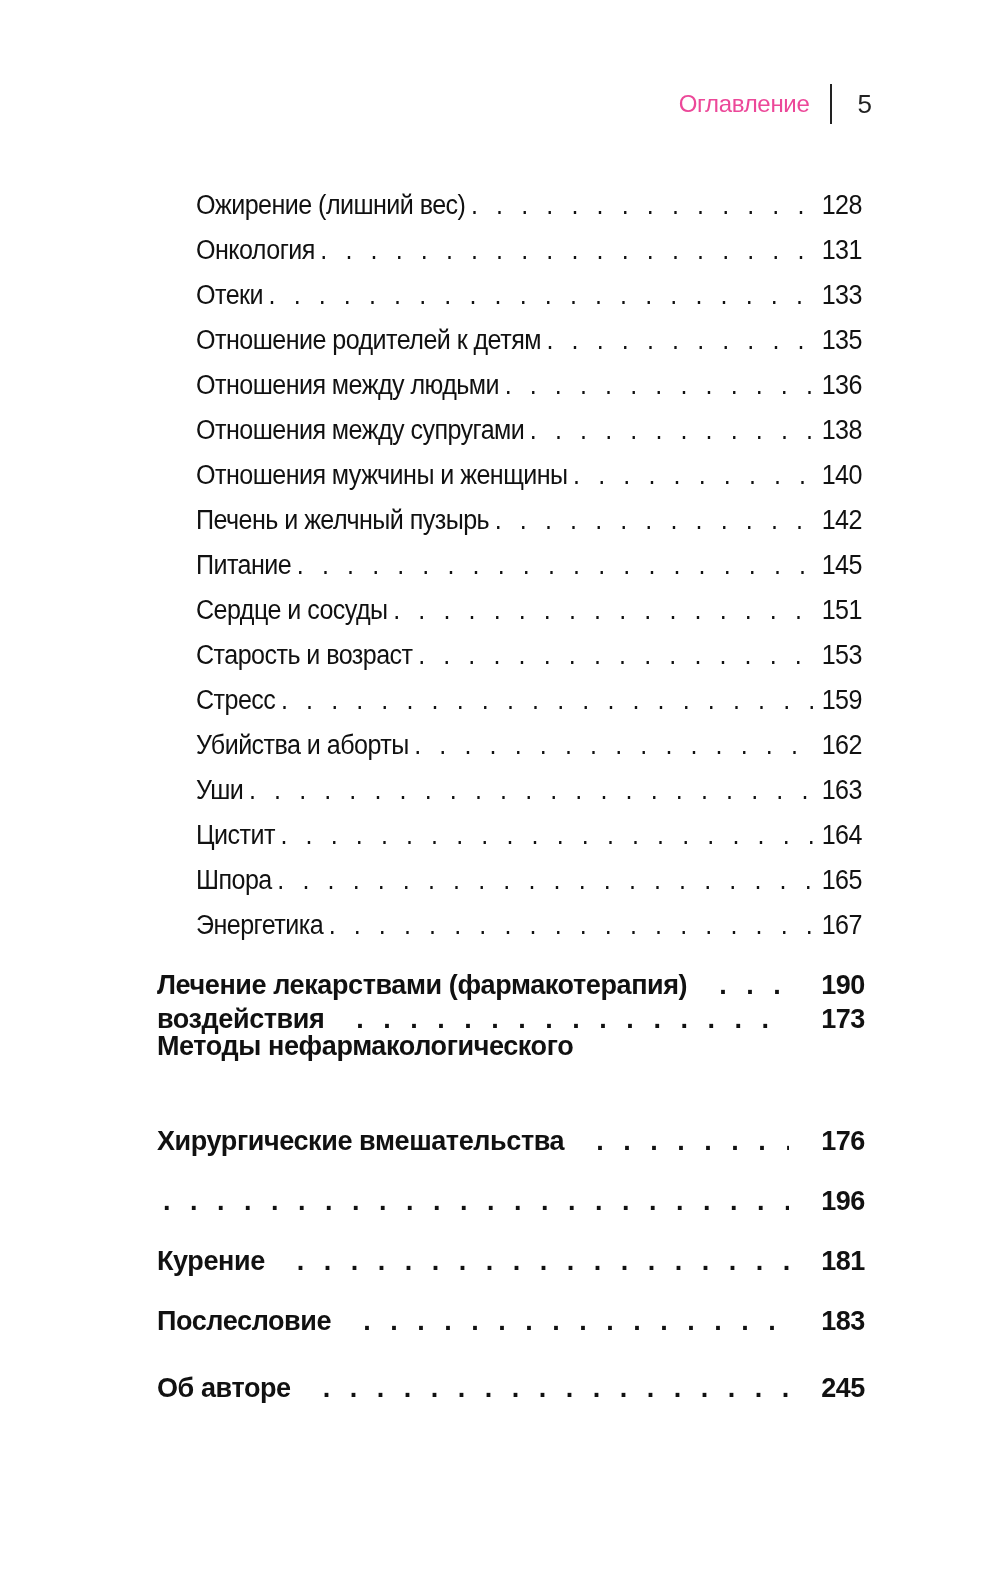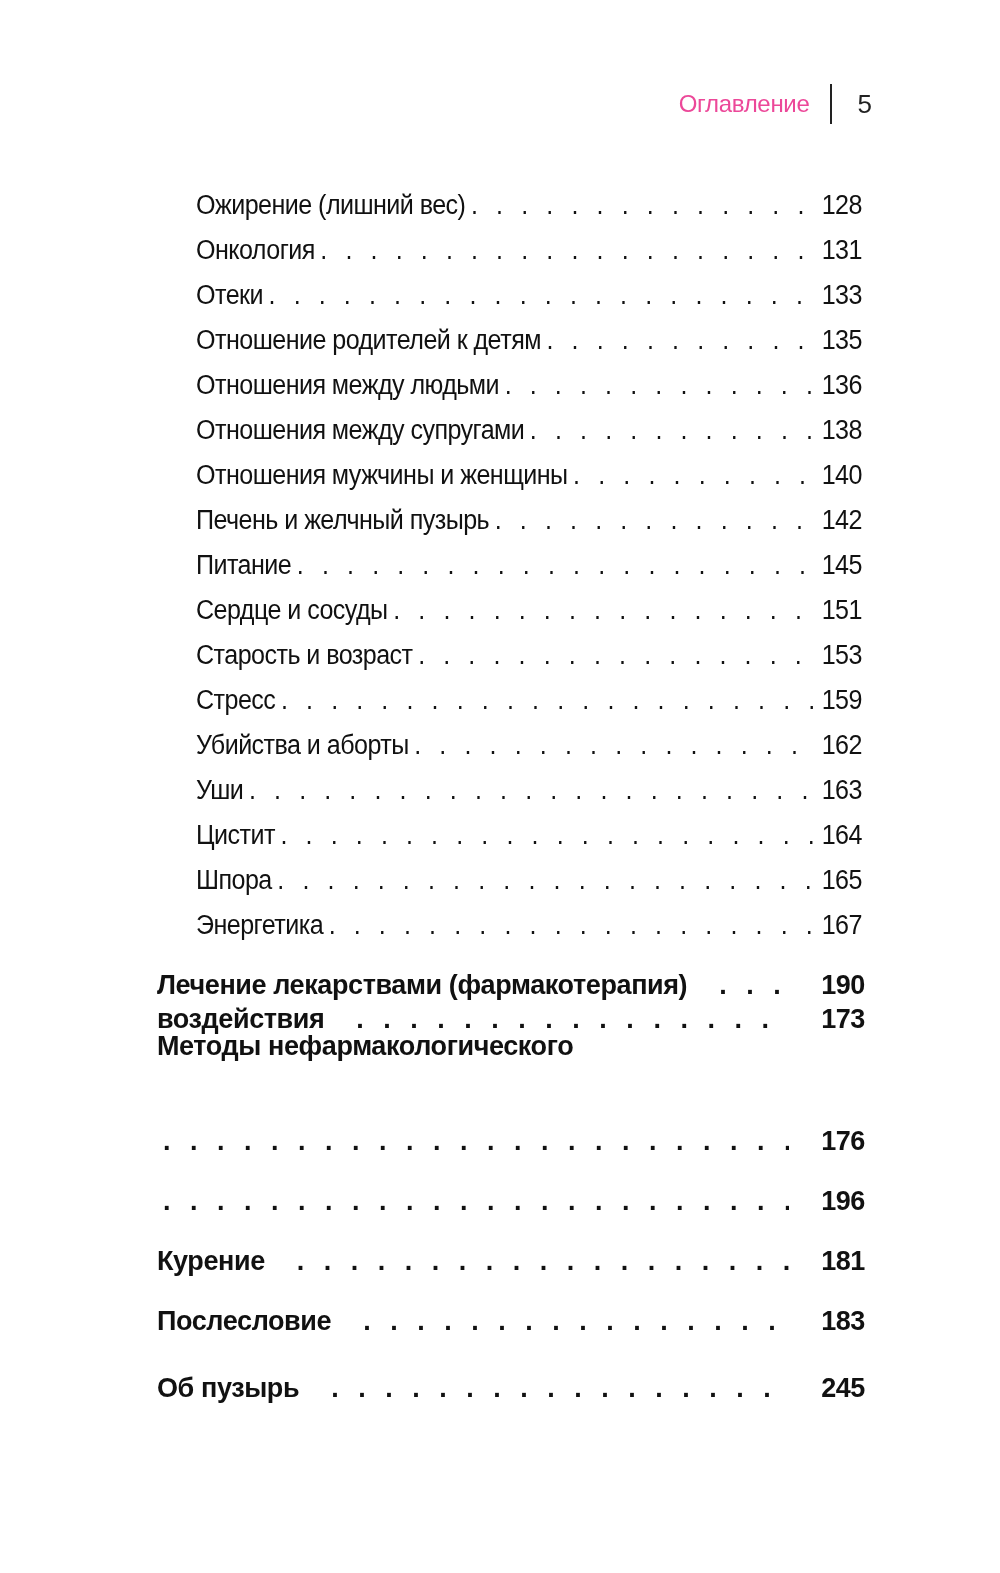--- a/index.html
+++ b/index.html
@@ -120,35 +120,36 @@
       <span class="dots"></span>
       <span class="page">190</span>
     </div>
   <div class="label-only" style="top:1031px">Методы нефармакологического</div>
   <div class="row main" style="top:1004px">
       <span class="label">воздействия</span>
       <span class="dots"></span>
       <span class="page">173</span>
     </div>
   <div class="row main" style="top:1126px">
+      <span class="label">Хирургические вмешательства</span>
       <span class="dots"></span>
       <span class="page">176</span>
     </div>
   <div class="row main" style="top:1186px">
       <span class="dots"></span>
       <span class="page">196</span>
     </div>
   <div class="row main" style="top:1246px">
       <span class="label">Курение</span>
       <span class="dots"></span>
       <span class="page">181</span>
     </div>
   <div class="row main" style="top:1306px">
       <span class="label">Послесловие</span>
       <span class="dots"></span>
       <span class="page">183</span>
     </div>
   <div class="row main" style="top:1373px">
-      <span class="label">Об пузырь</span>
+      <span class="label">Об авторе</span>
       <span class="dots"></span>
       <span class="page">245</span>
     </div>
 </div>
 
 </body></html>

